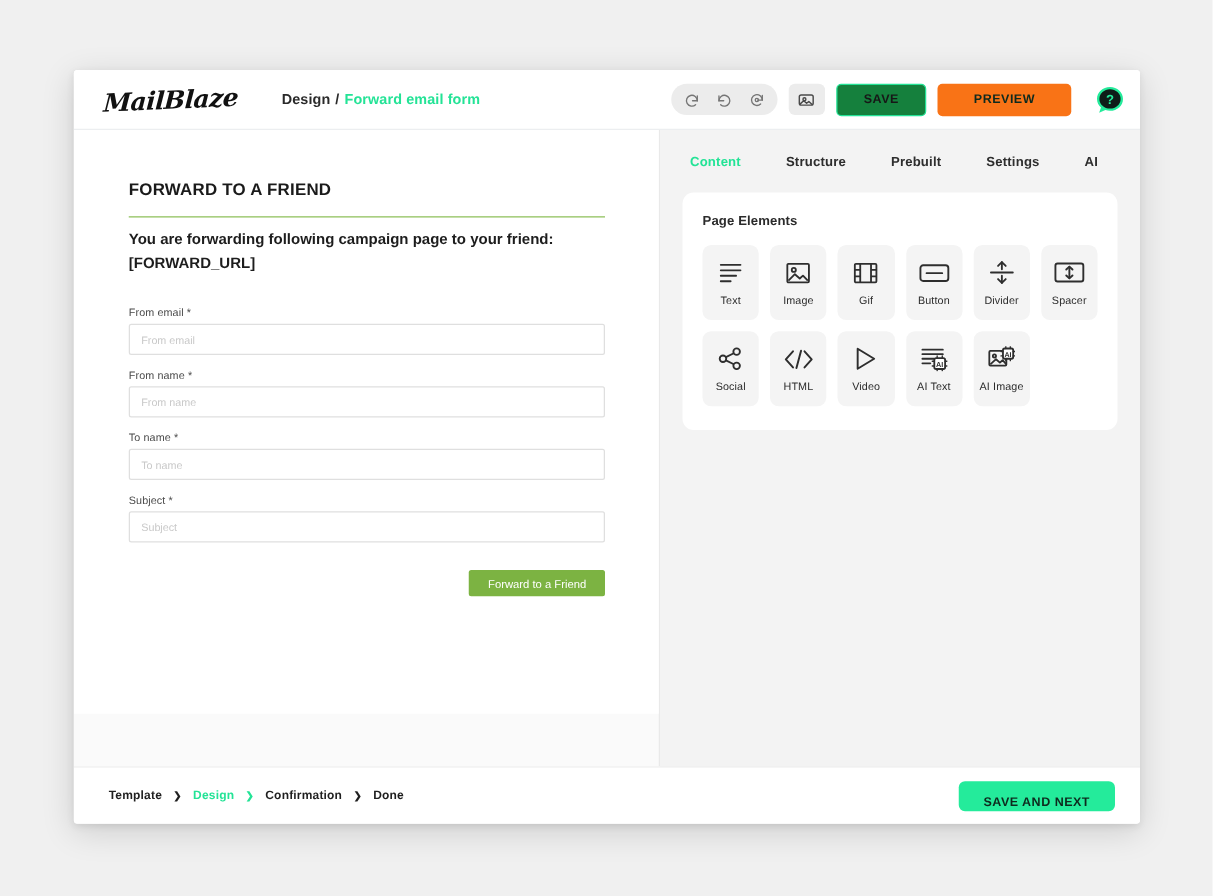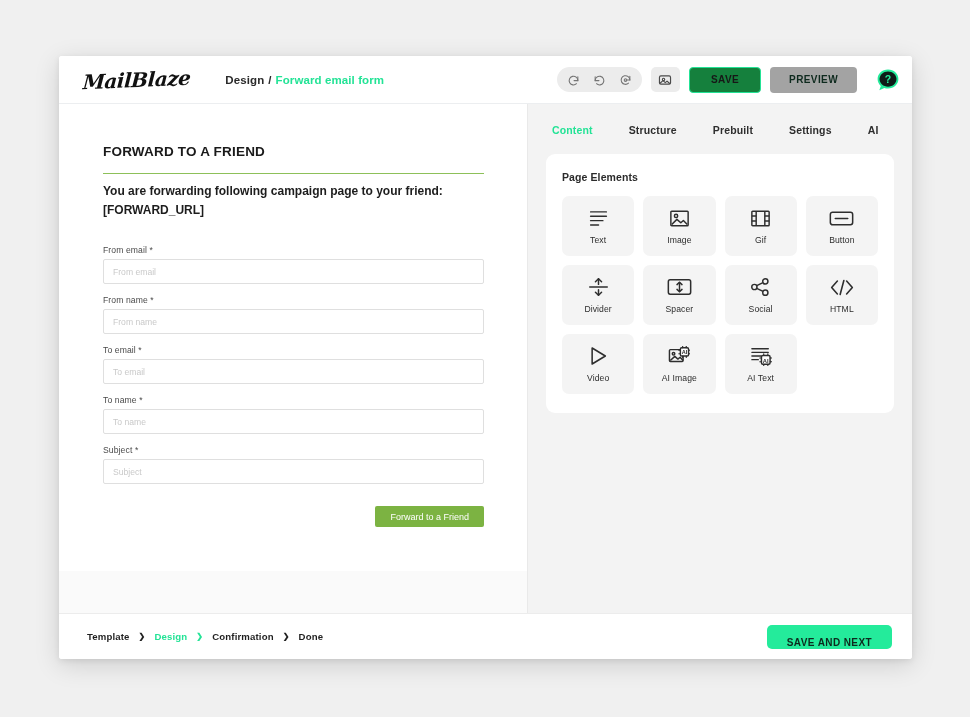--- a/index.html
+++ b/index.html
@@ -97,28 +97,28 @@
     letter-spacing: 0.4px;
     border-radius: 4px;
     height: 26px;
     padding: 0 21px;
     cursor: pointer;
     font-family: "Liberation Sans", sans-serif;
     text-align: center;
   }
   .btn-preview {
     border: none;
-    background: #a3a3a3;
+    background: #f97316;
     color: #0e2a1e;
     font-size: 10px;
     font-weight: 700;
     letter-spacing: 0.4px;
     border-radius: 4px;
     height: 26px;
-    padding: 0 19px;
+    padding: 0 29px;
     cursor: pointer;
     font-family: "Liberation Sans", sans-serif;
   }
   .help-bubble {
     width: 24px; height: 24px;
     margin-left: 10px;
     cursor: pointer;
     flex: 0 0 auto;
   }
 
@@ -248,21 +248,21 @@
   }
   .panel-card-title {
     font-size: 10.5px;
     font-weight: 700;
     color: #2b2b2b;
     margin-bottom: 13px;
     letter-spacing: 0.1px;
   }
   .elements-grid {
     display: grid;
-    grid-template-columns: repeat(4, 1fr);
+    grid-template-columns: repeat(6, 1fr);
     gap: 9px;
   }
   .element-tile {
     background: #f4f4f4;
     border-radius: 7px;
     height: 60px;
     display: flex;
     flex-direction: column;
     align-items: center;
     justify-content: center;
@@ -400,27 +400,20 @@
           </div>
 
           <div class="field-row">
             <label class="field-label">
               <span>From name</span>
               <span class="req">*</span>
             </label>
             <input class="field-input" type="text" placeholder="From name" style="">
           </div>
 
-          <div class="field-row">
-            <label class="field-label">
-              <span>To email</span>
-              <span class="req">*</span>
-            </label>
-            <input class="field-input" type="text" placeholder="To email" style="">
-          </div>
 
           <div class="field-row">
             <label class="field-label">
               <span>To name</span>
               <span class="req">*</span>
             </label>
             <input class="field-input" type="text" placeholder="To name" style="">
           </div>
 
           <div class="field-row">
@@ -553,43 +546,20 @@
             <span class="tile-label">HTML</span>
           </div>
 
           <div class="element-tile">
             <span class="tile-icon">
               <svg width="19" height="20" viewBox="0 0 20 22" fill="none" stroke="#2e2e2e" stroke-width="1.7" stroke-linejoin="round">
                 <path d="M3 2.2L17.5 11 3 19.8z"></path>
               </svg>
             </span>
             <span class="tile-label">Video</span>
-          </div>
-
-          <div class="element-tile">
-            <span class="tile-icon">
-              <svg width="22" height="20" viewBox="0 0 24 22" fill="none" stroke="#2e2e2e" stroke-width="1.6">
-                <rect x="1.5" y="4" width="15" height="13" rx="1"></rect>
-                <circle cx="6" cy="8.5" r="1.4"></circle>
-                <path d="M2.4 16l5-4.6 3.4 3 2.4-2.1 3.3 3.7" stroke-linejoin="round"></path>
-                <rect x="13.5" y="2" width="9" height="9" rx="1.5" fill="#fff"></rect>
-                <g stroke-width="1.2" stroke-linecap="round">
-                  <line x1="16" y1="2" x2="16" y2="0.3"></line>
-                    <line x1="20" y1="2" x2="20" y2="0.3"></line>
-                  <line x1="16" y1="11" x2="16" y2="12.7"></line>
-                    <line x1="20" y1="11" x2="20" y2="12.7"></line>
-                  <line x1="13.5" y1="4.6" x2="11.8" y2="4.6"></line>
-                    <line x1="13.5" y1="8.5" x2="11.8" y2="8.5"></line>
-                  <line x1="22.5" y1="4.6" x2="24" y2="4.6"></line>
-                    <line x1="22.5" y1="8.5" x2="24" y2="8.5"></line>
-                </g>
-                <text x="18" y="9.2" font-family="Liberation Sans, sans-serif" font-size="6.2" font-weight="bold" fill="#2e2e2e" stroke="none" text-anchor="middle">AI</text>
-              </svg>
-            </span>
-            <span class="tile-label">AI Image</span>
           </div>
 
           <div class="element-tile">
             <span class="tile-icon">
               <svg width="22" height="20" viewBox="0 0 24 22" fill="none" stroke="#2e2e2e" stroke-width="1.6" stroke-linecap="round">
                 <line x1="2" y1="3" x2="20" y2="3"></line>
                   <line x1="2" y1="7" x2="20" y2="7"></line>
                 <line x1="2" y1="11" x2="12" y2="11"></line>
                   <line x1="2" y1="15" x2="9" y2="15"></line>
                 <rect x="12.5" y="10.5" width="9.5" height="9.5" rx="1.6" fill="#fff"></rect>
@@ -602,20 +572,43 @@
                     <line x1="12.5" y1="17.4" x2="10.7" y2="17.4"></line>
                   <line x1="22" y1="13.2" x2="23.8" y2="13.2"></line>
                     <line x1="22" y1="17.4" x2="23.8" y2="17.4"></line>
                 </g>
                 <text x="17.2" y="18.2" font-family="Liberation Sans, sans-serif" font-size="6.4" font-weight="bold" fill="#2e2e2e" stroke="none" text-anchor="middle">AI</text>
               </svg>
             </span>
             <span class="tile-label">AI Text</span>
           </div>
 
+          <div class="element-tile">
+            <span class="tile-icon">
+              <svg width="22" height="20" viewBox="0 0 24 22" fill="none" stroke="#2e2e2e" stroke-width="1.6">
+                <rect x="1.5" y="4" width="15" height="13" rx="1"></rect>
+                <circle cx="6" cy="8.5" r="1.4"></circle>
+                <path d="M2.4 16l5-4.6 3.4 3 2.4-2.1 3.3 3.7" stroke-linejoin="round"></path>
+                <rect x="13.5" y="2" width="9" height="9" rx="1.5" fill="#fff"></rect>
+                <g stroke-width="1.2" stroke-linecap="round">
+                  <line x1="16" y1="2" x2="16" y2="0.3"></line>
+                    <line x1="20" y1="2" x2="20" y2="0.3"></line>
+                  <line x1="16" y1="11" x2="16" y2="12.7"></line>
+                    <line x1="20" y1="11" x2="20" y2="12.7"></line>
+                  <line x1="13.5" y1="4.6" x2="11.8" y2="4.6"></line>
+                    <line x1="13.5" y1="8.5" x2="11.8" y2="8.5"></line>
+                  <line x1="22.5" y1="4.6" x2="24" y2="4.6"></line>
+                    <line x1="22.5" y1="8.5" x2="24" y2="8.5"></line>
+                </g>
+                <text x="18" y="9.2" font-family="Liberation Sans, sans-serif" font-size="6.2" font-weight="bold" fill="#2e2e2e" stroke="none" text-anchor="middle">AI</text>
+              </svg>
+            </span>
+            <span class="tile-label">AI Image</span>
+          </div>
+
         </div>
       </div>
     </div>
   </div>
 
   <div id="bottombar">
     <div class="breadcrumb-bottom">
       <span class="crumb">Template</span>
       <span class="chev">❯</span>
       <span class="crumb accent">Design</span>

